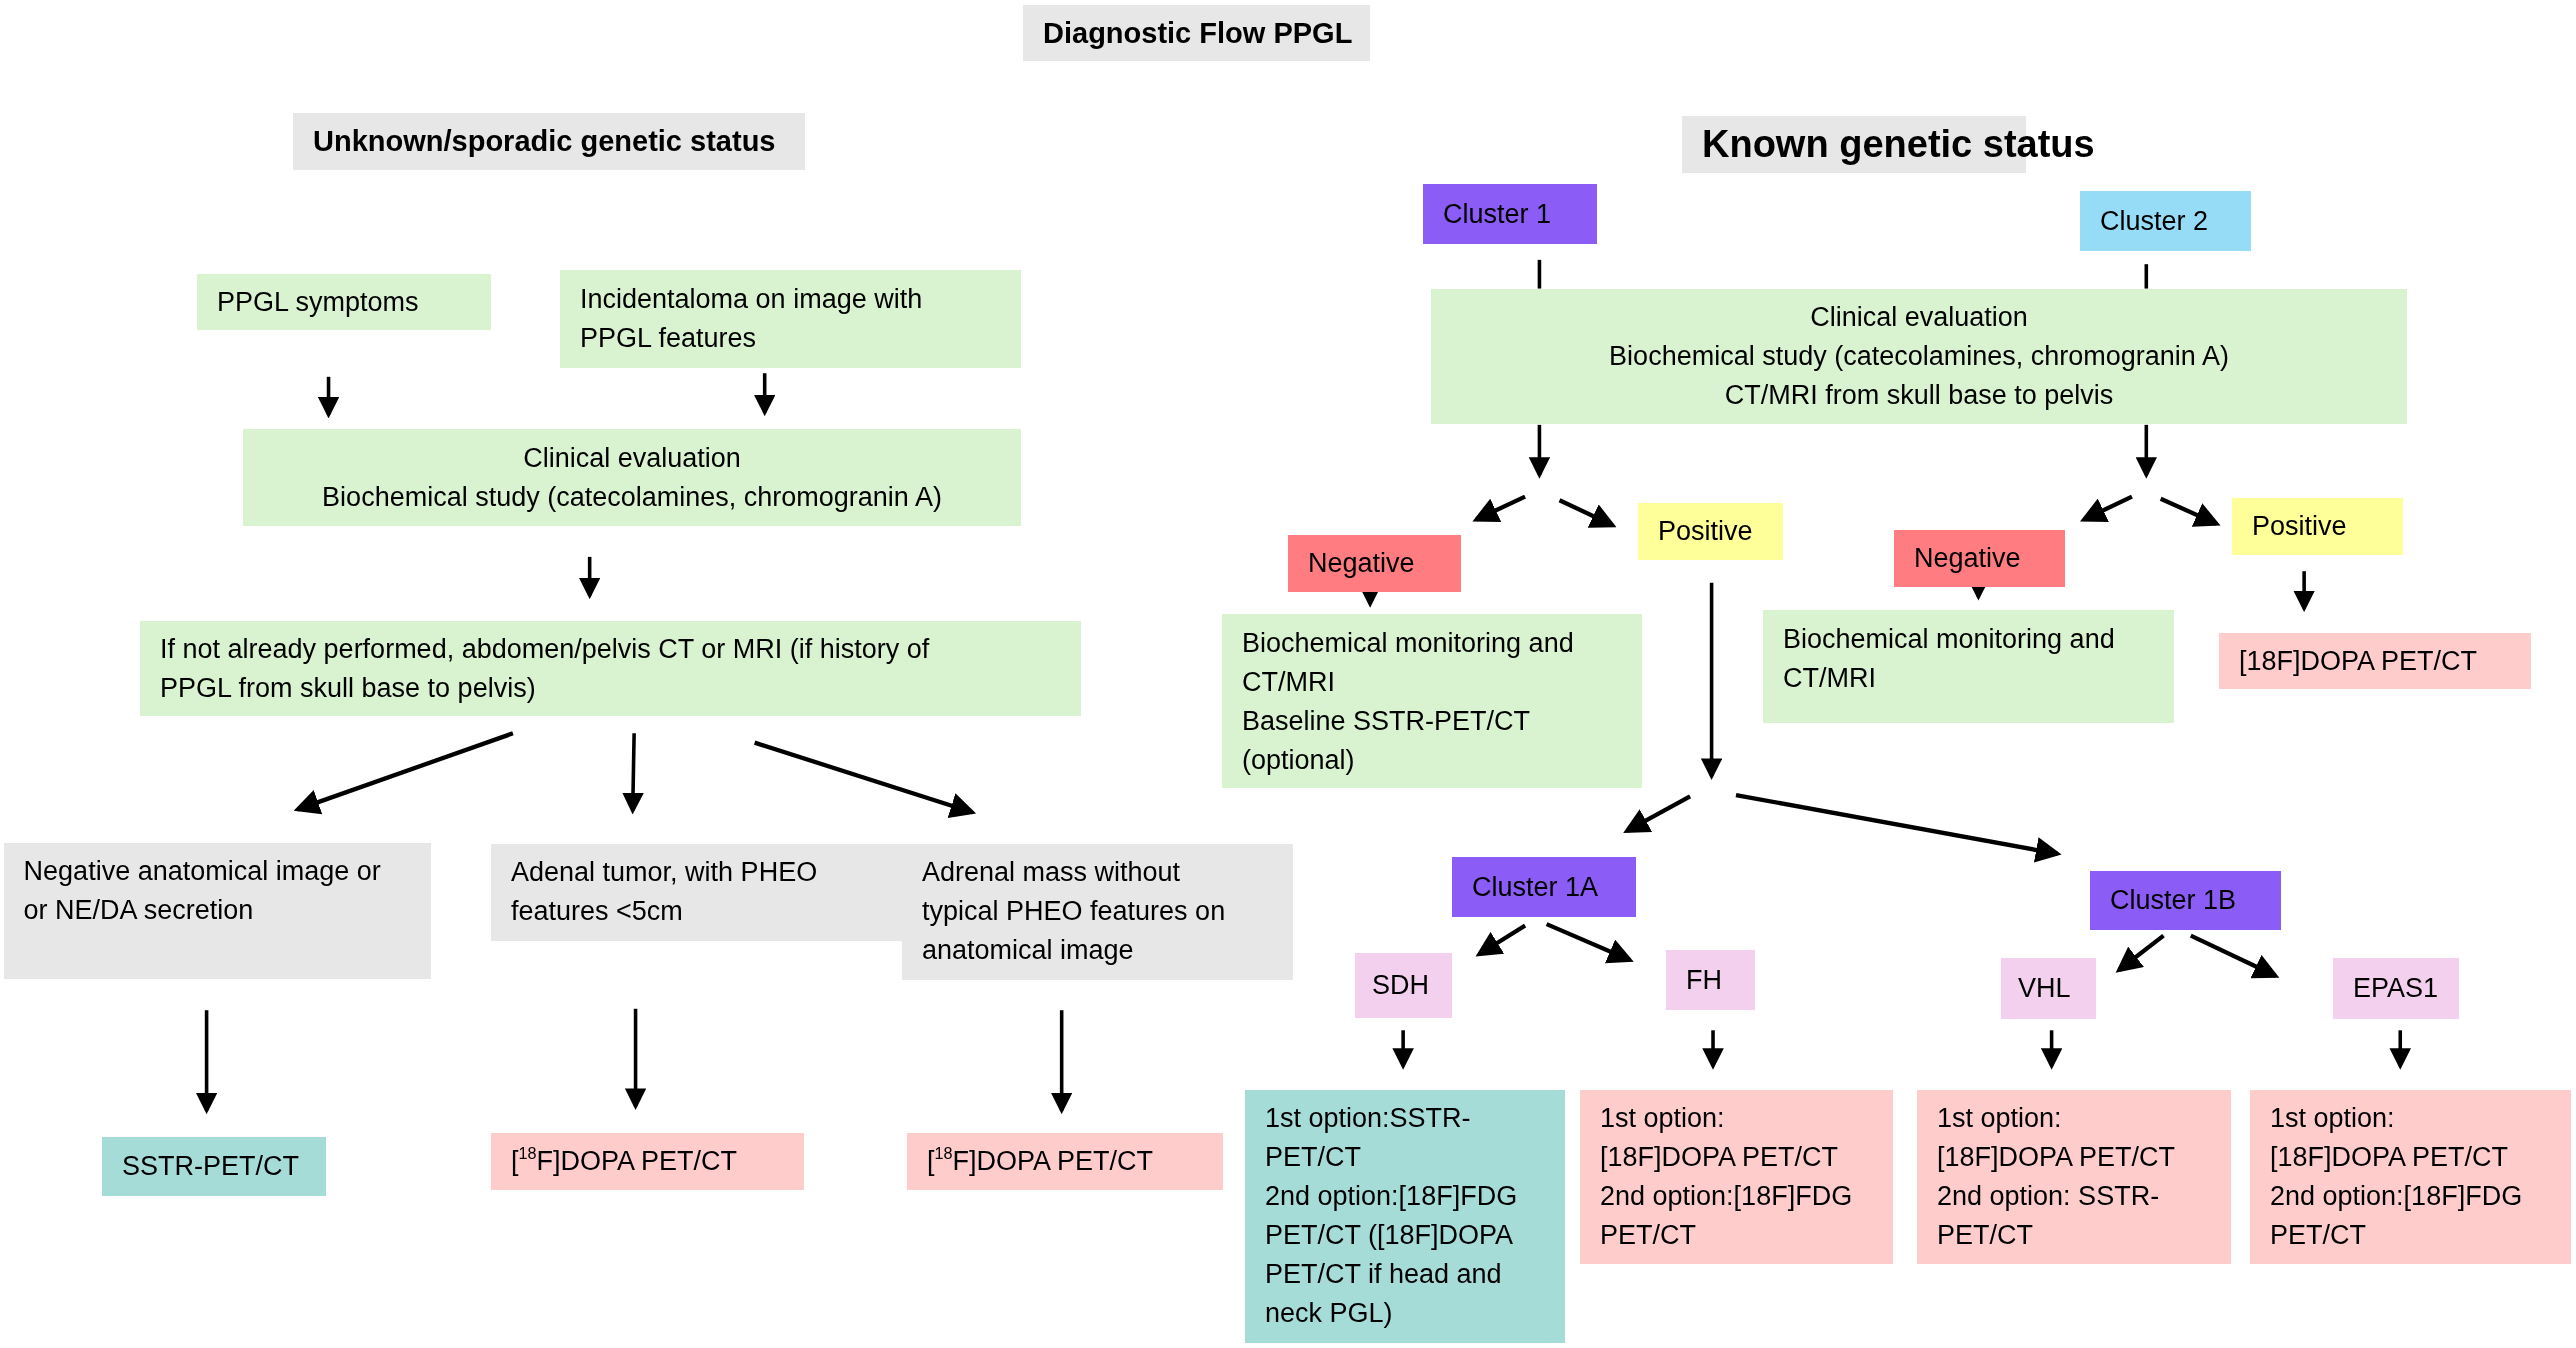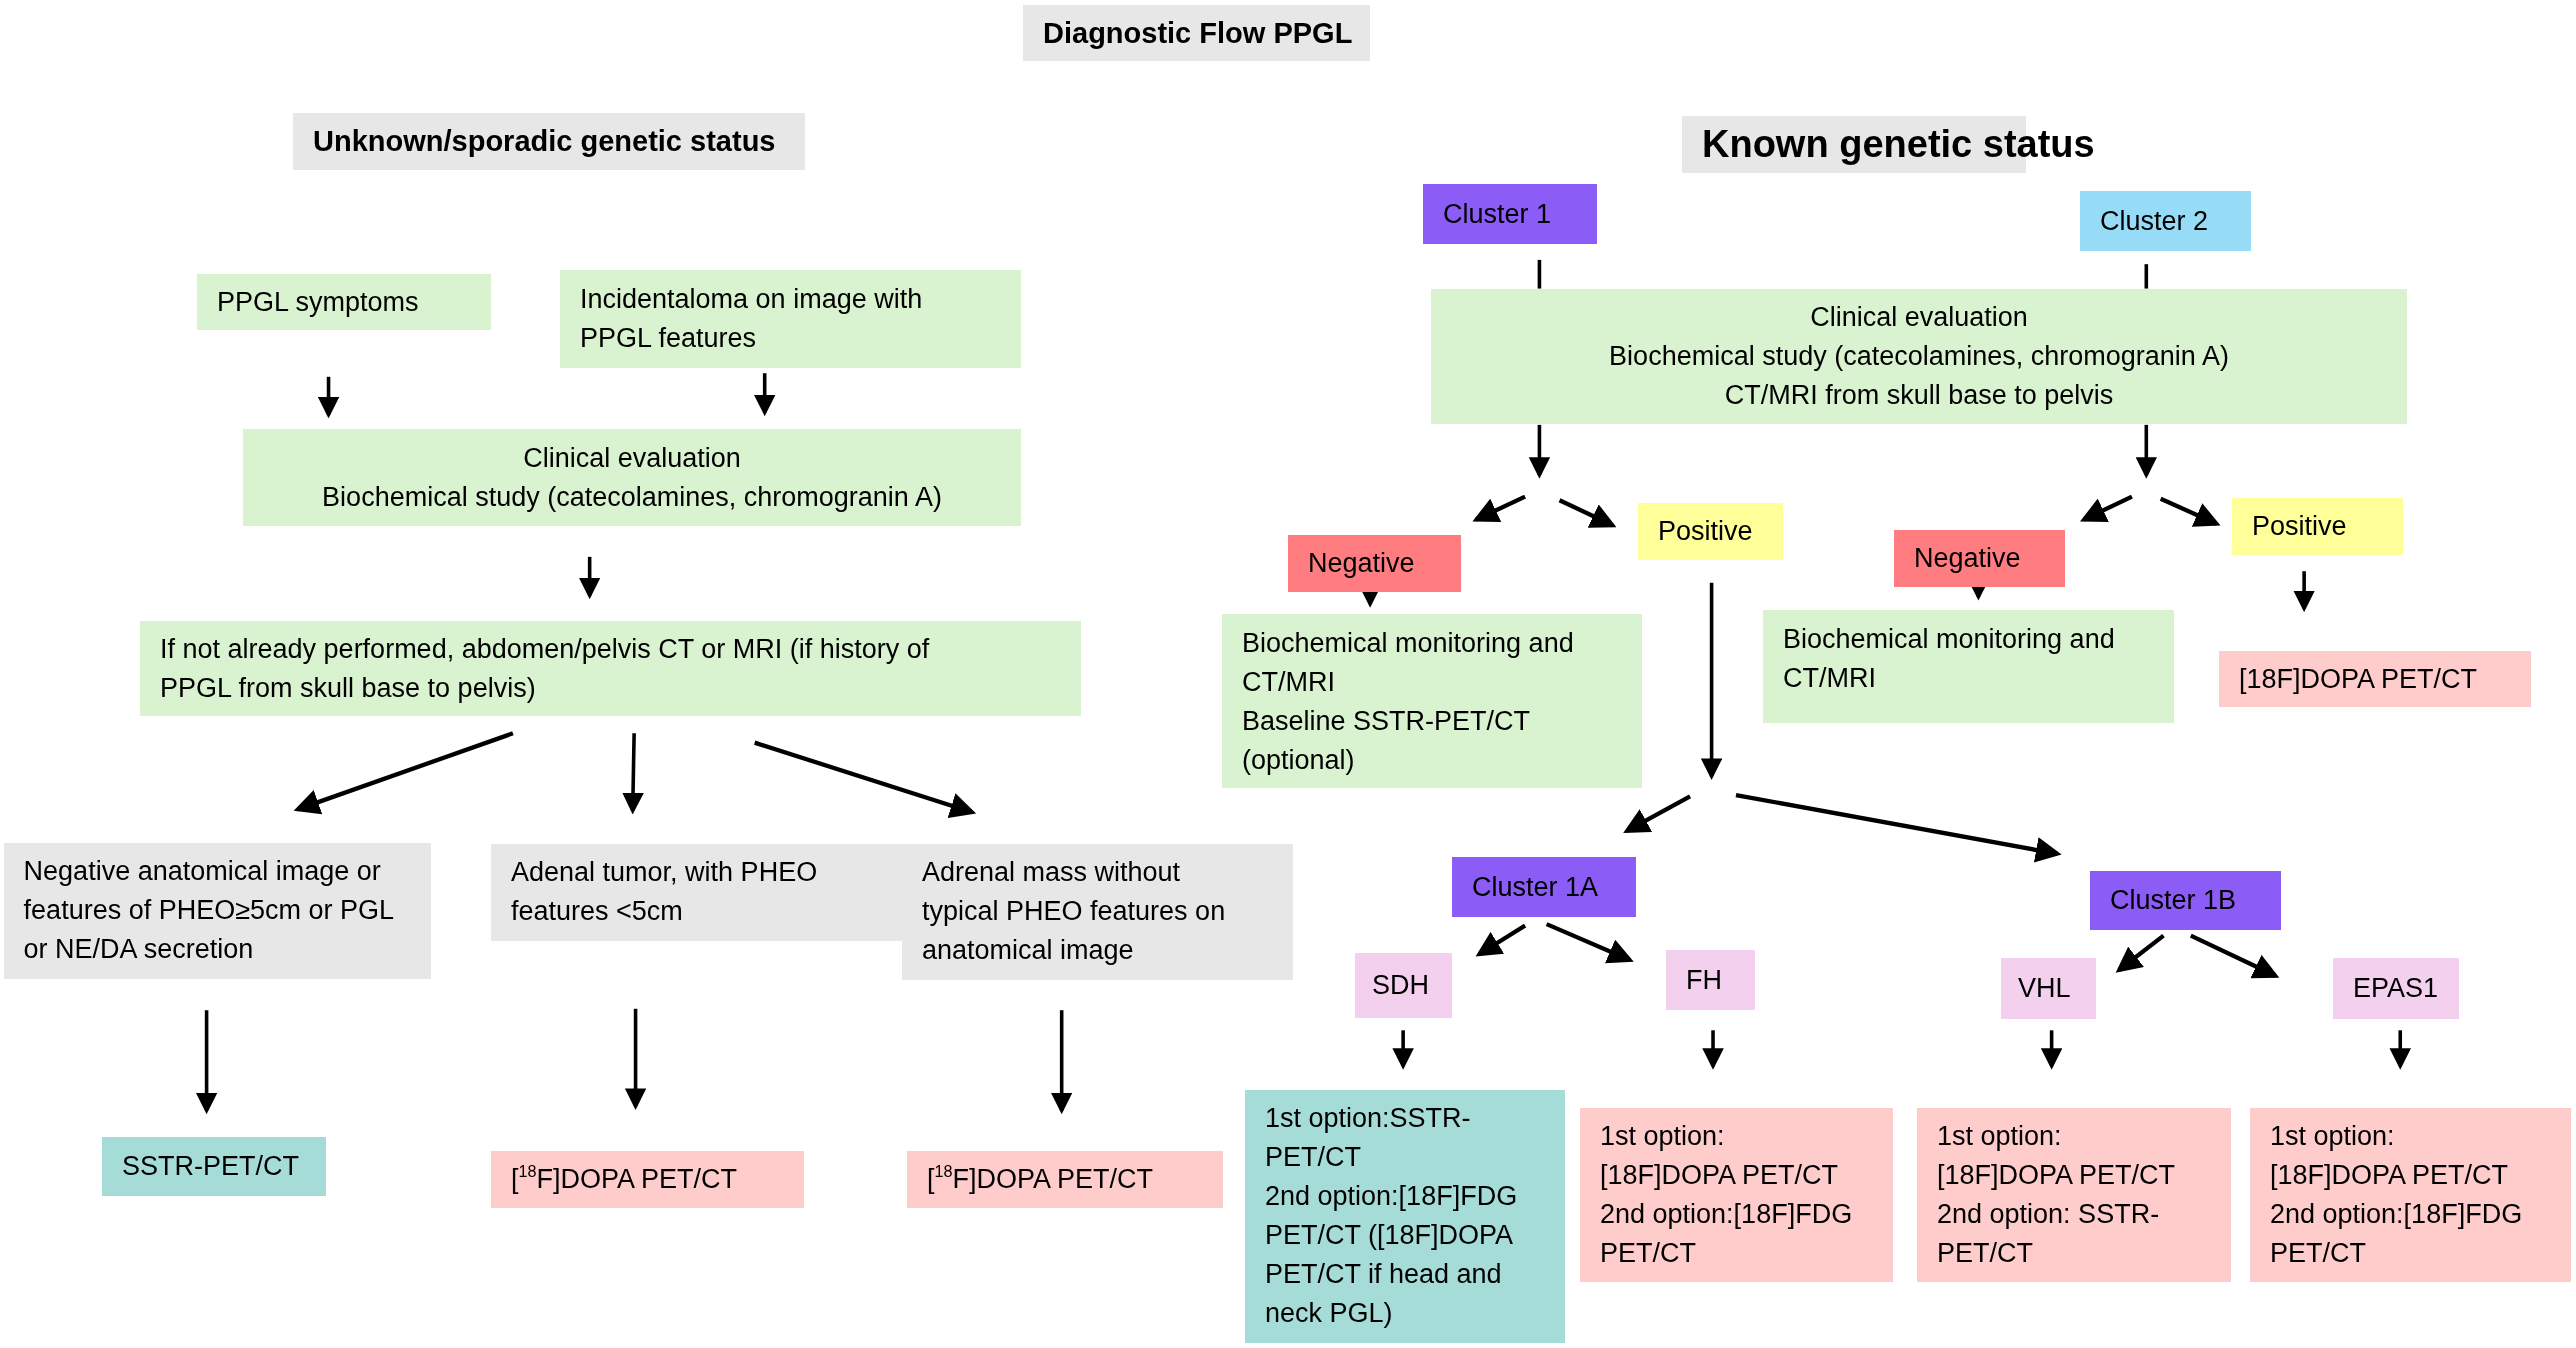--- a/index.html
+++ b/index.html
@@ -6,21 +6,21 @@
   body { width: 2576px; height: 1349px; position: relative; overflow: hidden;
          font-family: "Liberation Sans", "DejaVu Sans", sans-serif; color: #000; }
   .box { position: absolute; box-sizing: border-box; font-size: 27px; line-height: 39px;
          padding: 10px 20px; }
   .box.center { text-align: center; display: flex; flex-direction: column; justify-content: center; }
   .box.vcenter { display: flex; flex-direction: column; justify-content: center; }
   .line { display: block; white-space: nowrap; }
   .bold { font-weight: bold; }
   .gray { background: #e7e7e7; }
   .green { background: #d9f2d0; }
-  .pink { background: #ffcccc; margin-top: 18px; }
+  .pink { background: #ffcccc; }
   .teal { background: #a6dcd8; }
   .magenta { background: #8b5cf6; }
   .lightmag { background: #f2d0ee; }
   .blue { background: #97dcf6; }
   .red { background: #ff7c80; margin-top: 32px; }
   .yellow { background: #ffff99; }
   svg#arrows { position: absolute; left: 0; top: 0; pointer-events: none; }
   sup { font-size: 0.6em; line-height: 0; vertical-align: 0.7em; }
 </style>
 </head>
@@ -91,21 +91,20 @@
   <span class="line">Biochemical study (catecolamines, chromogranin A)</span>
 </div>
 
 <div class="box green vcenter" style="left:140px;top:621px;width:941px;height:95px;">
   <span class="line">If not already performed, abdomen/pelvis CT or MRI (if history of</span>
   <span class="line">PPGL from skull base to pelvis)</span>
 </div>
 
 <div class="box gray" style="left:3.6px;top:843px;width:427px;height:136px;padding-top:8.6px;">
   <span class="line">Negative anatomical image or</span>
-  <span class="line">features of PHEO≥5cm or PGL</span>
   <span class="line">or NE/DA secretion</span>
 </div>
 
 <div class="box gray" style="left:460px;top:844px;width:419px;height:97px;padding-top:8.6px;margin-left:31px;">
   <span class="line">Adenal tumor, with PHEO</span>
   <span class="line">features &lt;5cm</span>
 </div>
 
 <div class="box gray" style="left:902px;top:844px;width:391px;height:136px;padding-top:8.6px;">
   <span class="line">Adrenal mass without</span>

